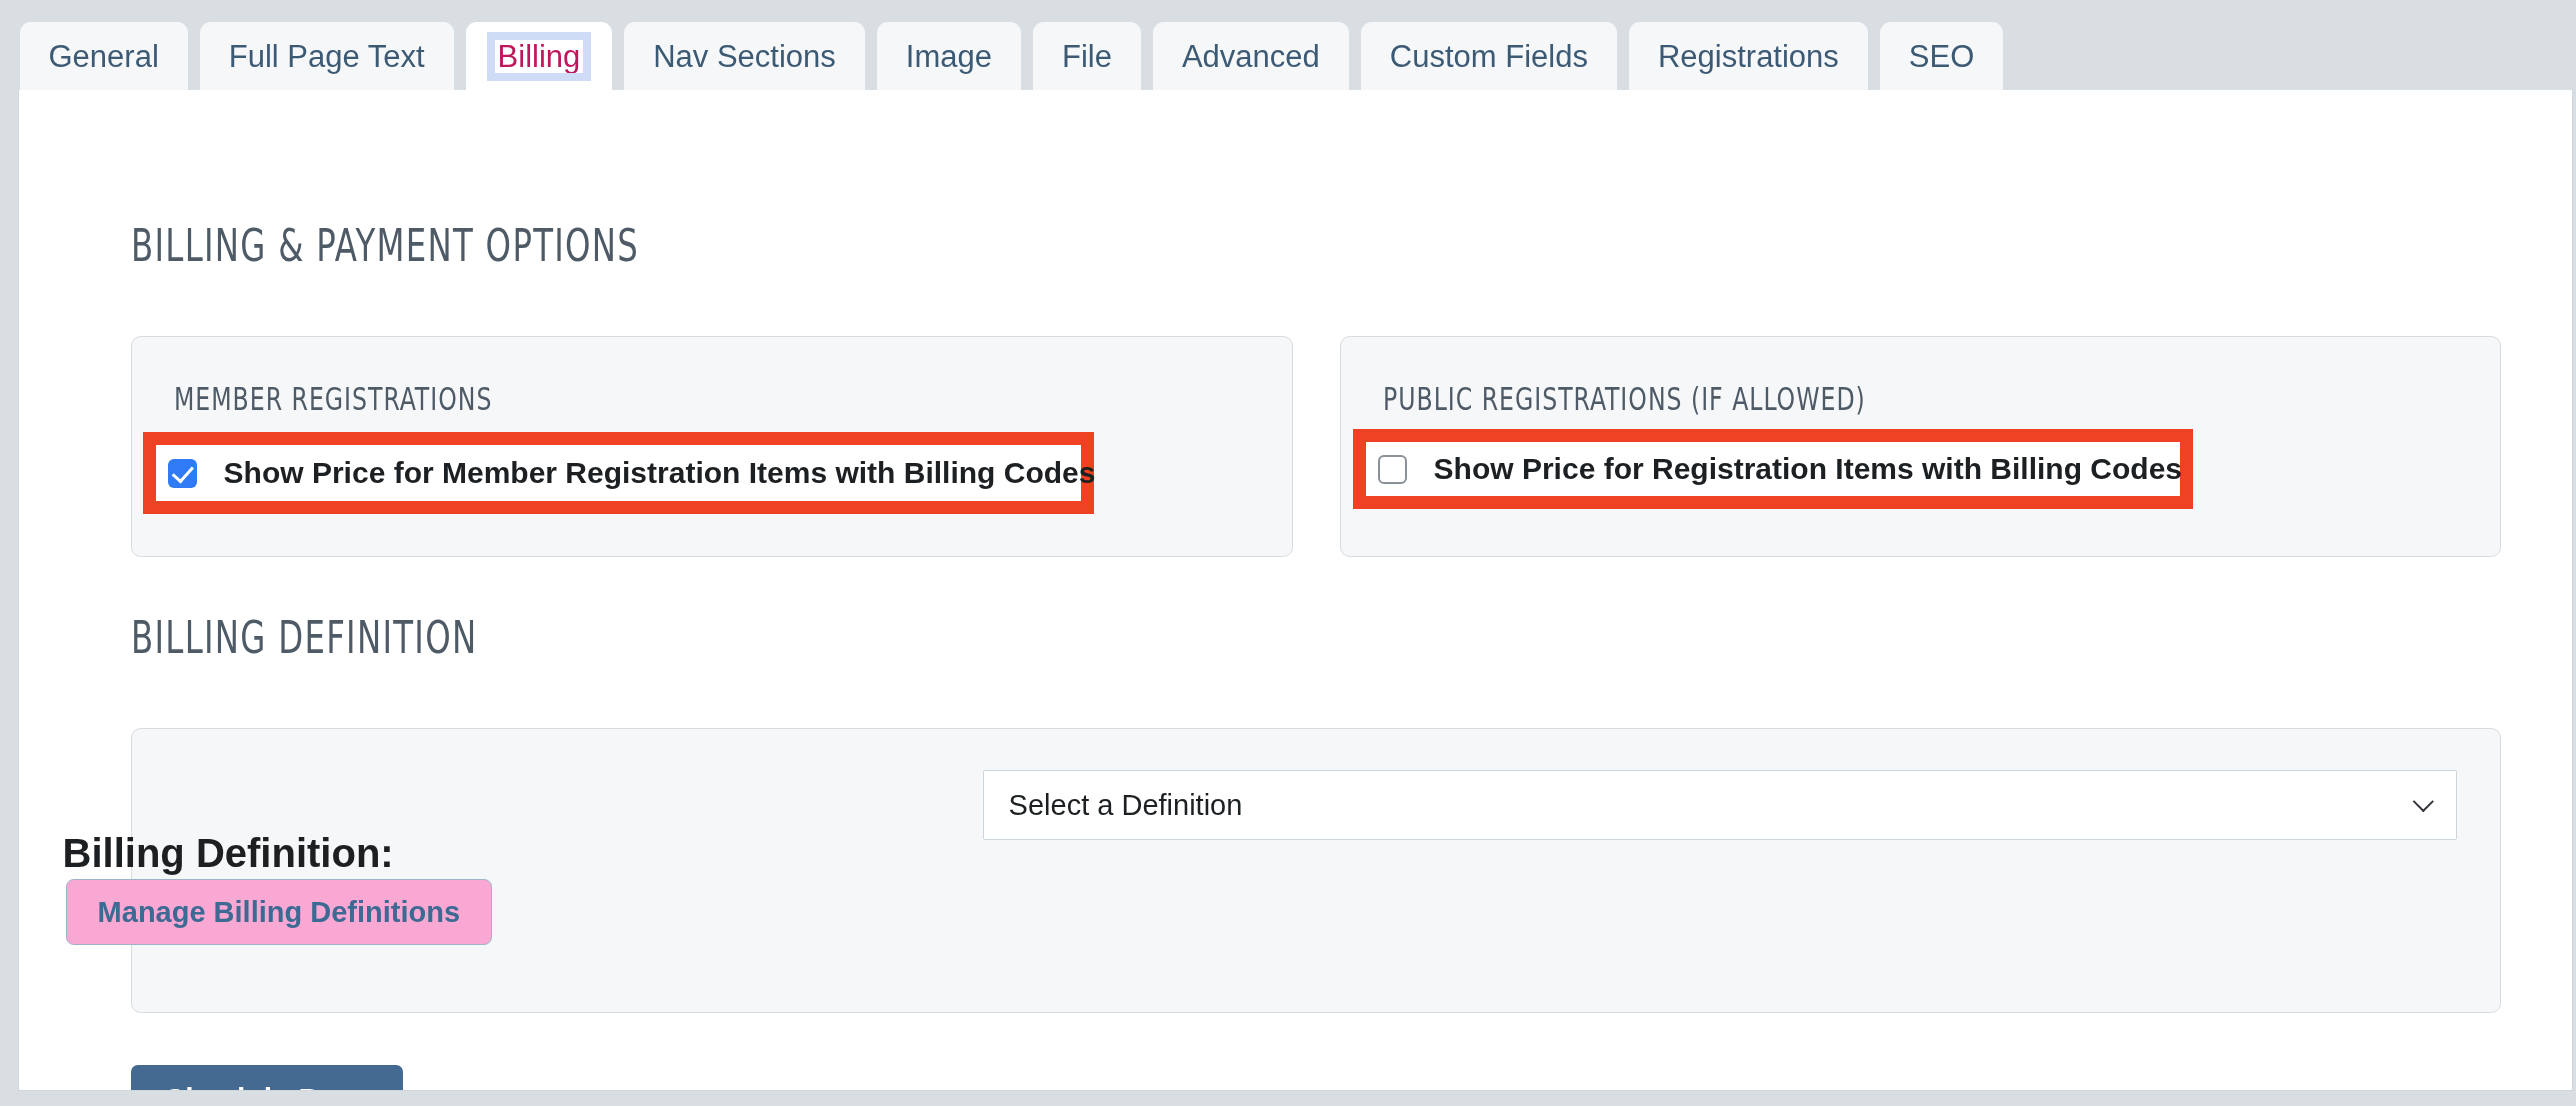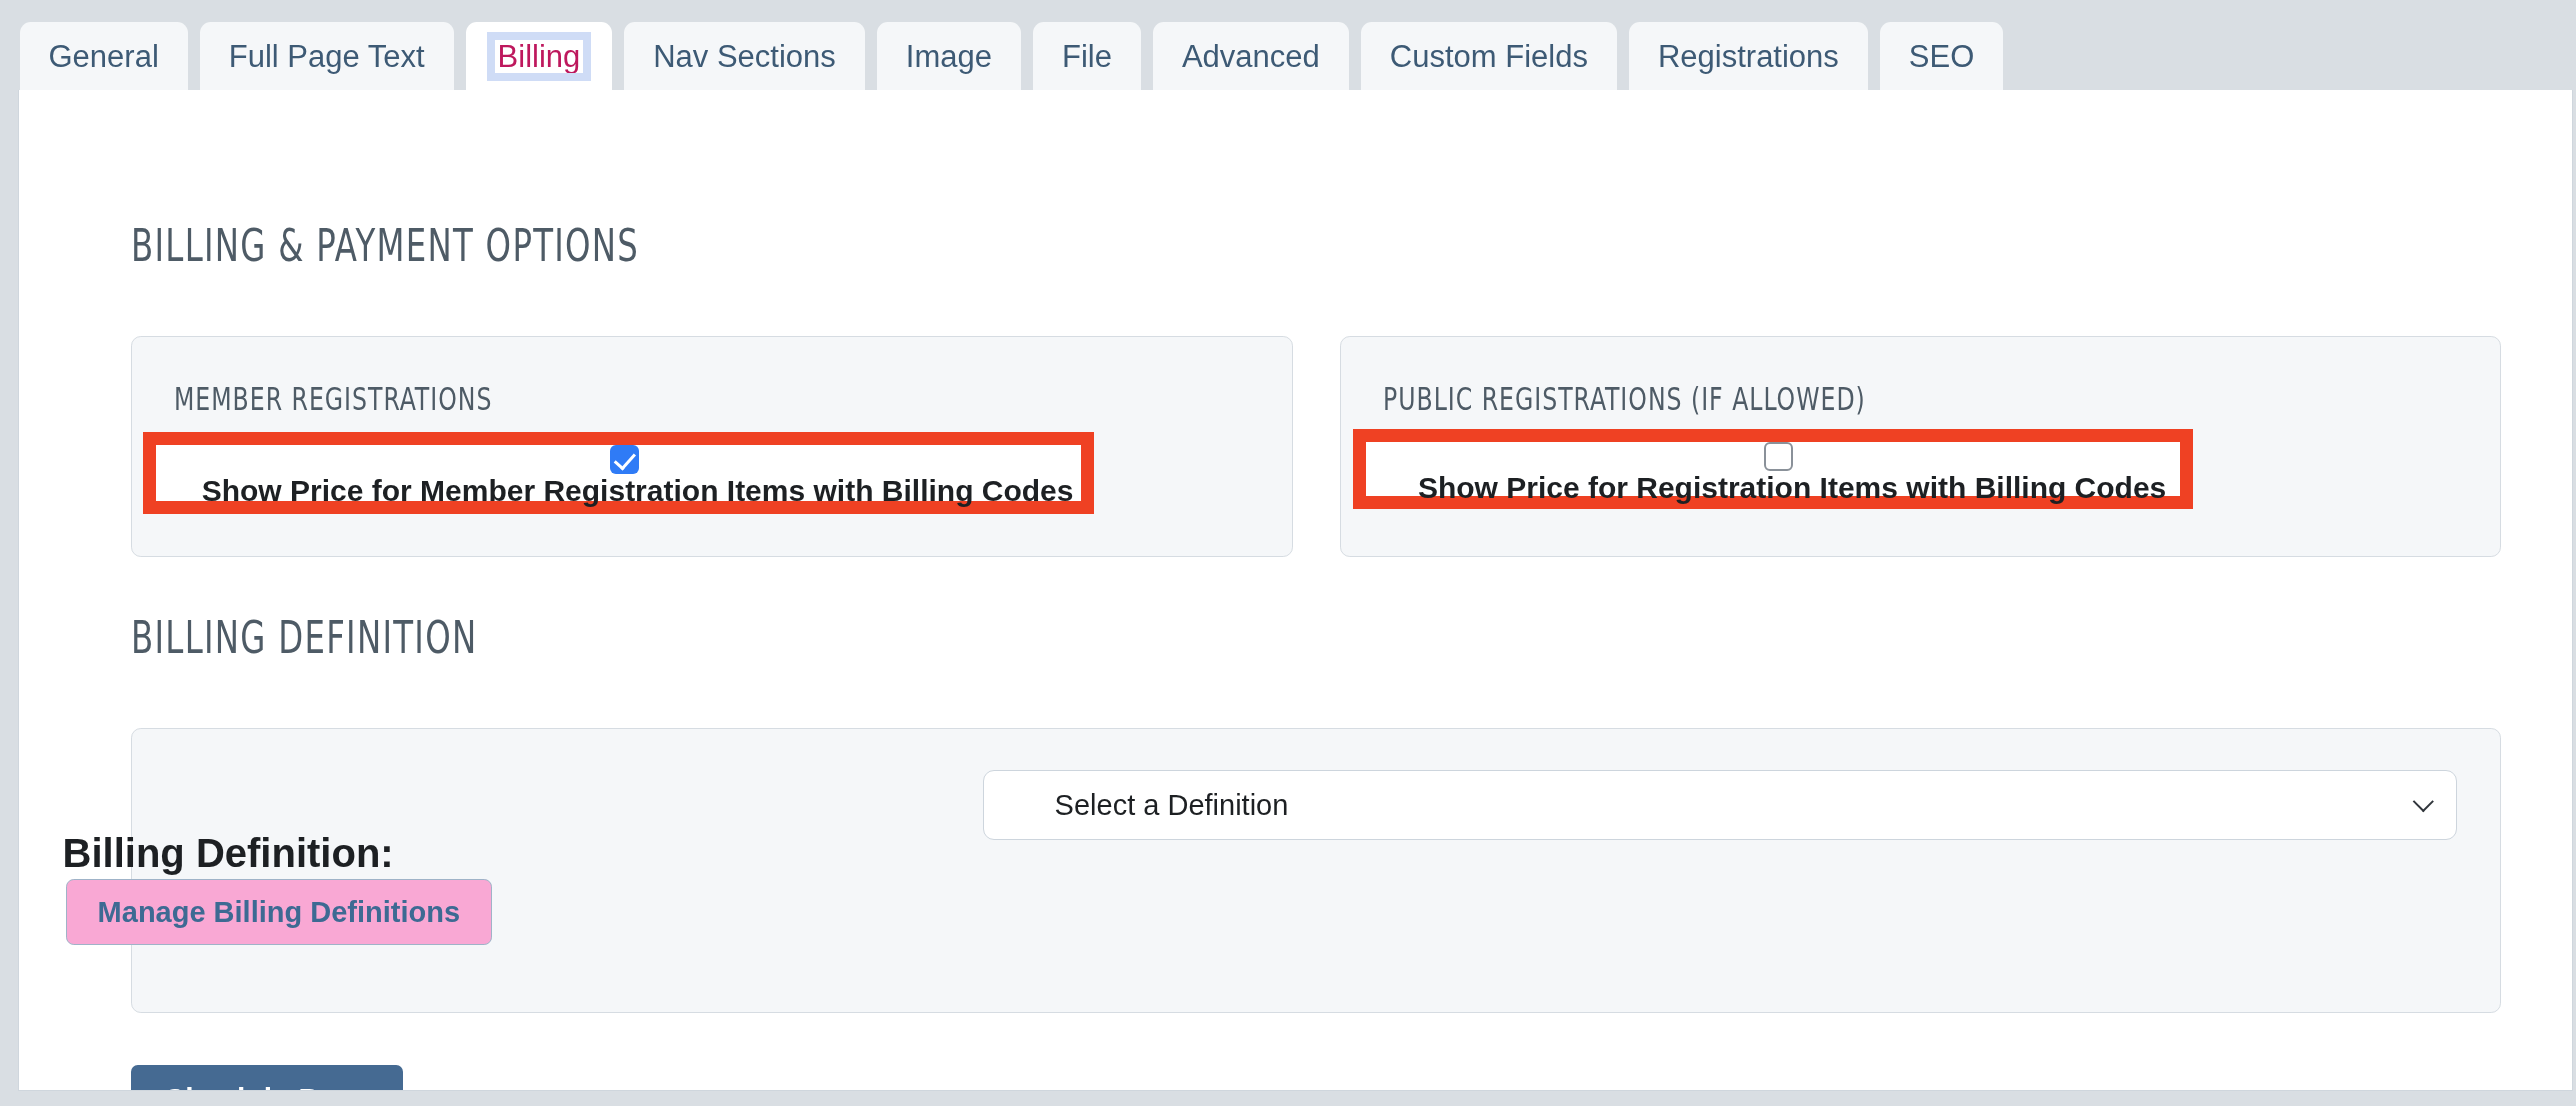--- a/index.html
+++ b/index.html
@@ -168,21 +168,20 @@
   }
 
   
   .cb-row {
     display: flex;
     align-items: center;
     padding-left: 12px;
     width: 100%;
     height: 100%;
     cursor: pointer;
-    flex-direction: column;
   }
 
   .cbox {
     width: 29px;
     height: 29px;
     flex: 0 0 29px;
     border-radius: 5.9px;
     position: relative;
   }
 
@@ -246,25 +245,24 @@
   }
 
   #select-billing-definition {
     position: absolute;
     left: 964px;
     top: 681px;
     width: 1474px;
     height: 70px;
     background: #ffffff;
     border: 1px solid #cdd5dd;
-    border-radius: 11px;
-    display: flex;
-    align-items: center;
-    cursor: pointer;
-    padding-left: 46px;
+    border-radius: 2px;
+    display: flex;
+    align-items: center;
+    cursor: pointer;
   }
 
   #select-billing-definition .sel-value {
     margin-left: 25px;
     font-size: 29px;
     color: #1d2023;
     white-space: nowrap;
   }
 
   #select-billing-definition .chev {

